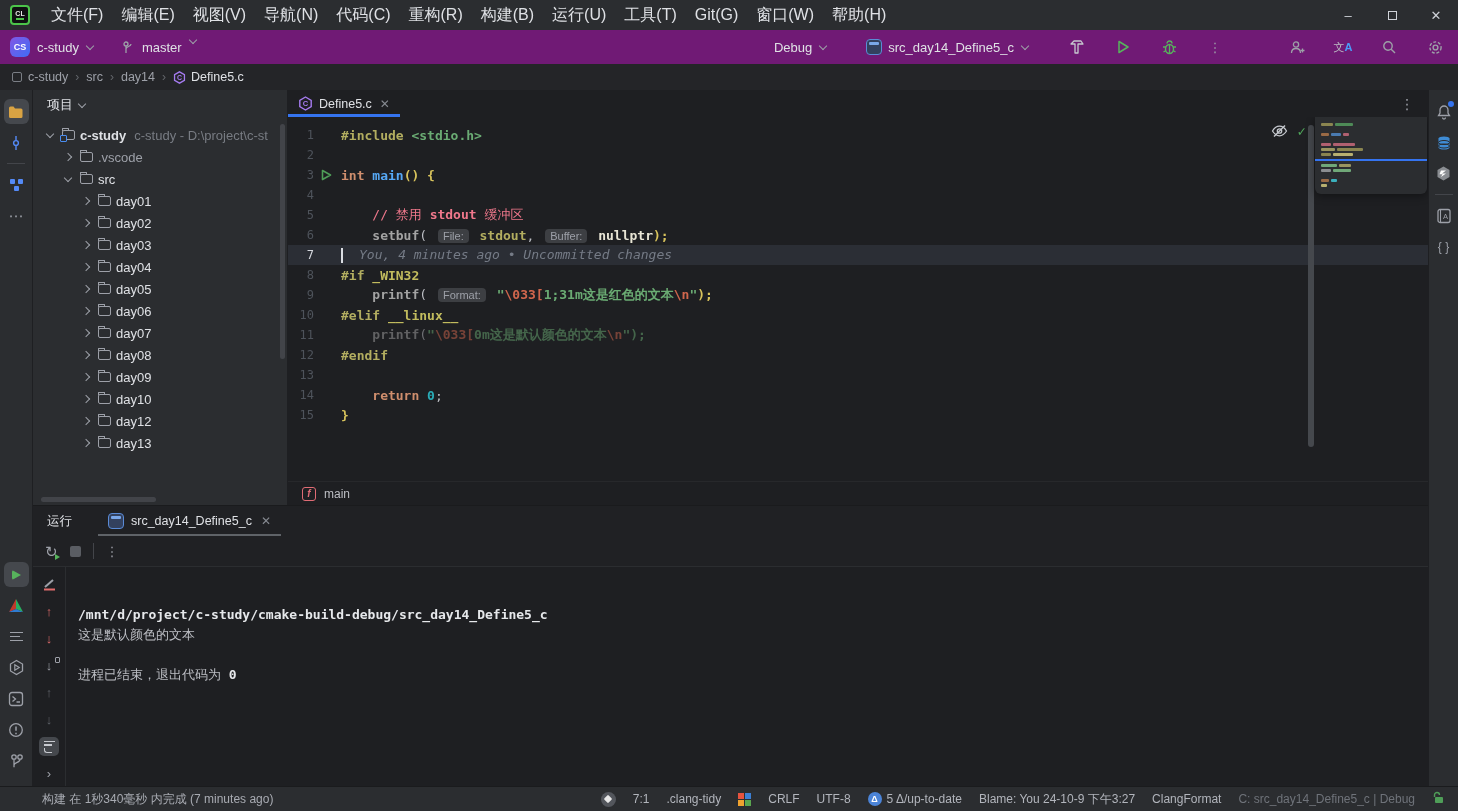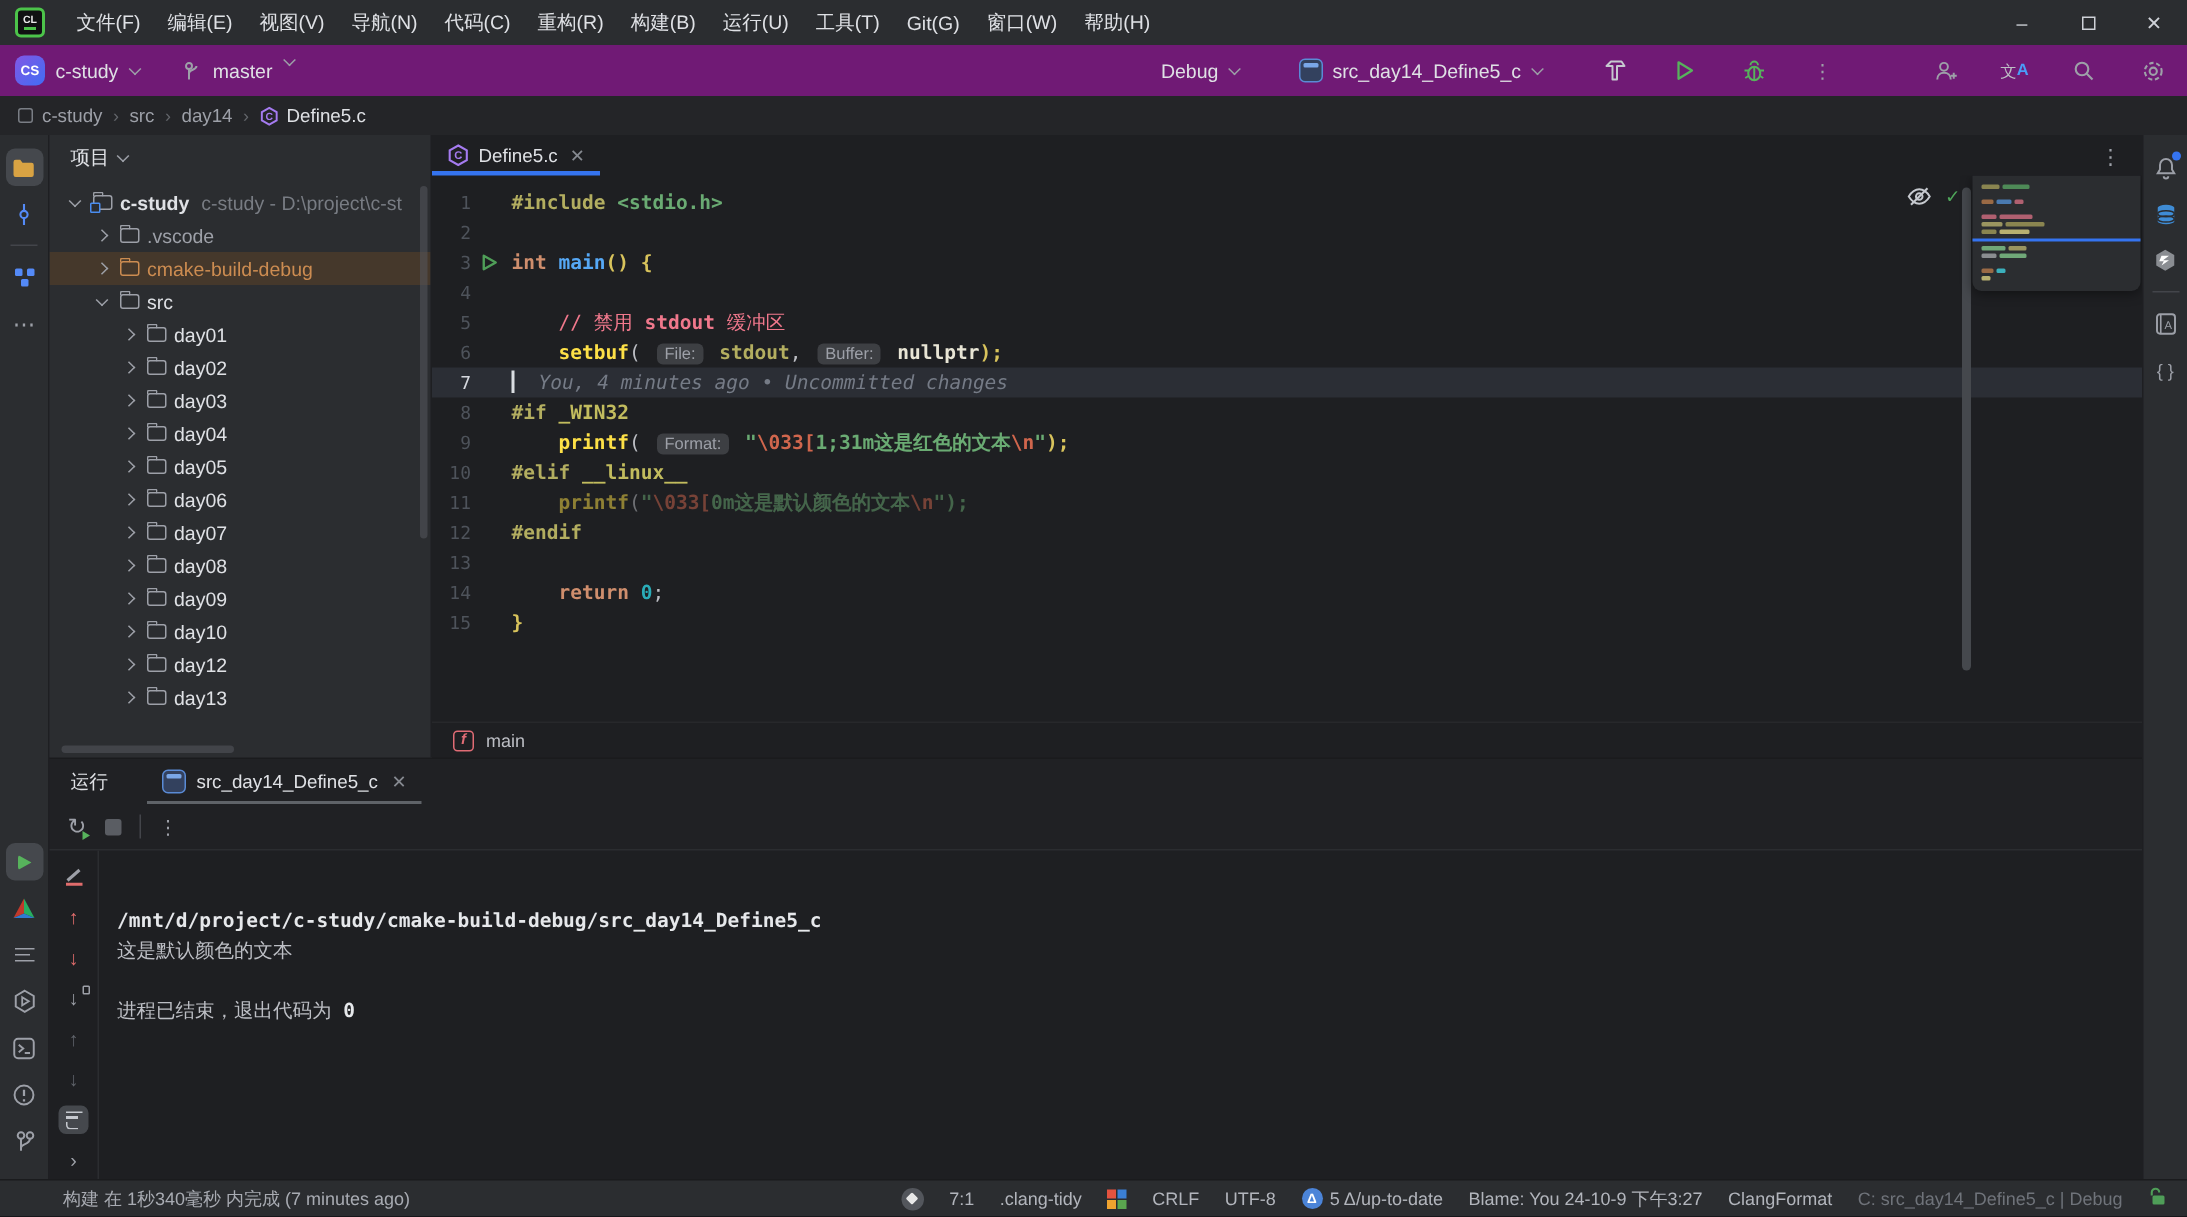--- a/index.html
+++ b/index.html
@@ -8,21 +8,21 @@
     font-family:"Liberation Sans",sans-serif;font-size:13px;display:flex;flex-direction:column;
     overflow:hidden;position:relative;}
 
   
   .titlebar{height:30px;background:#2b2d30;display:flex;align-items:center;flex-shrink:0;}
   .logo{width:20px;height:20px;border:2px solid #4cc44a;border-radius:4px;margin:0 12px 0 10px;
     display:flex;flex-direction:column;align-items:center;justify-content:center;background:#101112;}
   .logo .cl{color:#e8e8e8;font-size:7px;font-weight:bold;line-height:7px;}
   .logo .bar{width:8px;height:2px;background:#4cc44a;margin-top:1px;}
   .menu-items{display:flex;height:100%;}
-  .menu-item{padding:0 9px;display:flex;align-items:center;color:#dfe1e5;font-size:13px;cursor:default;}
+  .menu-item{padding:0 9px;display:flex;align-items:center;color:#dfe1e5;font-size:16px;cursor:default;}
   .win-controls{margin-left:auto;display:flex;height:100%;}
   .win-btn{width:44px;height:100%;display:flex;align-items:center;justify-content:center;color:#cfd2d8;font-size:13px;}
   .max-box{width:9px;height:9px;border:1.2px solid #cfd2d8;}
 
   
   .toolbar{height:34px;background:#701a75;display:flex;align-items:center;flex-shrink:0;padding:0 10px;}
   .chip{width:20px;height:20px;border-radius:6px;background:linear-gradient(135deg,#8257e5,#3f6df5);
     color:#fff;font-size:9px;font-weight:bold;display:flex;align-items:center;justify-content:center;margin-right:7px;}
   .tb-label{color:#dfe1e5;margin-right:4px;}
   .chev{width:6px;height:6px;border-right:1.4px solid #9da0a8;border-bottom:1.4px solid #9da0a8;
@@ -95,21 +95,21 @@
   .cline.current{background:#2b2e35;}
   .lnum{width:26px;text-align:right;color:#4e535b;font-size:12px;flex-shrink:0;}
   .cline.current .lnum{color:#d5d8de;}
   .lrun{width:24px;display:flex;justify-content:center;align-items:center;flex-shrink:0;}
   .ccontent{padding-left:3px;white-space:pre;}
   .cline.dim .ccontent{opacity:.5;}
   .tk-pp{color:#b3ae60;font-weight:bold;}
   .tk-ppb{color:#c2bc5e;font-weight:bold;}
   .tk-kw{color:#cf8e6d;font-weight:bold;}
   .tk-fn{color:#56a8f5;font-weight:bold;}
-  .tk-call{color:#fde047;font-weight:bold;}
+  .tk-call{color:#a3a3a3;font-weight:bold;}
   .tk-br{color:#d8c35c;font-weight:bold;}
   .tk-str{color:#6aab73;font-weight:bold;}
   .tk-esc{color:#d0664d;font-weight:bold;}
   .tk-num{color:#2aacb8;font-weight:bold;}
   .tk-cmt{color:#f0788c;}
   .tk-cmtb{color:#f0788c;font-weight:bold;}
   .tk-macro{color:#b3ae60;font-weight:bold;}
   .tk-defb{color:#e8e5d5;font-weight:bold;}
   .tk-plain{color:#bcbec4;}
   .inlay{background:#3d3f43;color:#9da0a8;font-size:11px;border-radius:4px;padding:1px 5px;margin:0 3px;
@@ -388,25 +388,20 @@
                 <div class="trow rootrow" style="padding-left: 14px;">
                   <span class="tchev open"></span>
                   <span class="folder root"></span>
                   <span class="tlabel">c-study</span>
                   <span class="thint">c-study  - D:\project\c-st</span>
                 </div>
                 <div class="trow muted" style="padding-left: 32px;">
                   <span class="tchev closed"></span>
                   <span class="folder"></span>
                   <span class="tlabel">.vscode</span>
-                </div>
-                <div class="trow selected excluded" style="padding-left: 32px;">
-                  <span class="tchev closed"></span>
-                  <span class="folder orange"></span>
-                  <span class="tlabel">cmake-build-debug</span>
                 </div>
                 <div class="trow" style="padding-left: 32px;">
                   <span class="tchev open"></span>
                   <span class="folder"></span>
                   <span class="tlabel">src</span>
                 </div>
                 <div class="trow" style="padding-left: 50px;">
                   <span class="tchev closed"></span>
                   <span class="folder"></span>
                   <span class="tlabel">day01</span>

